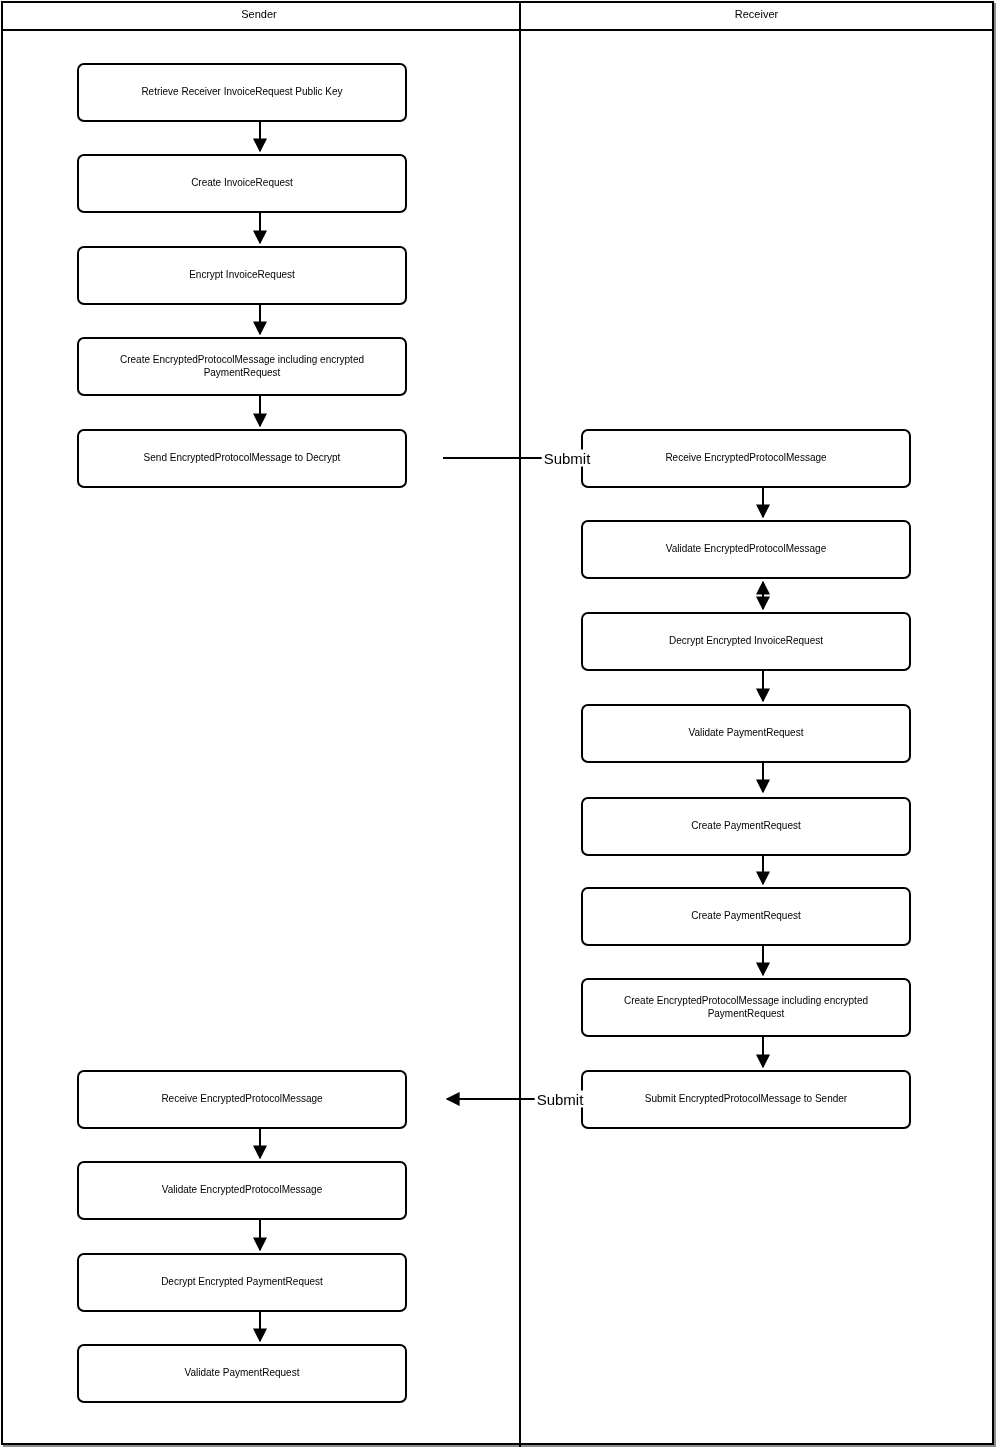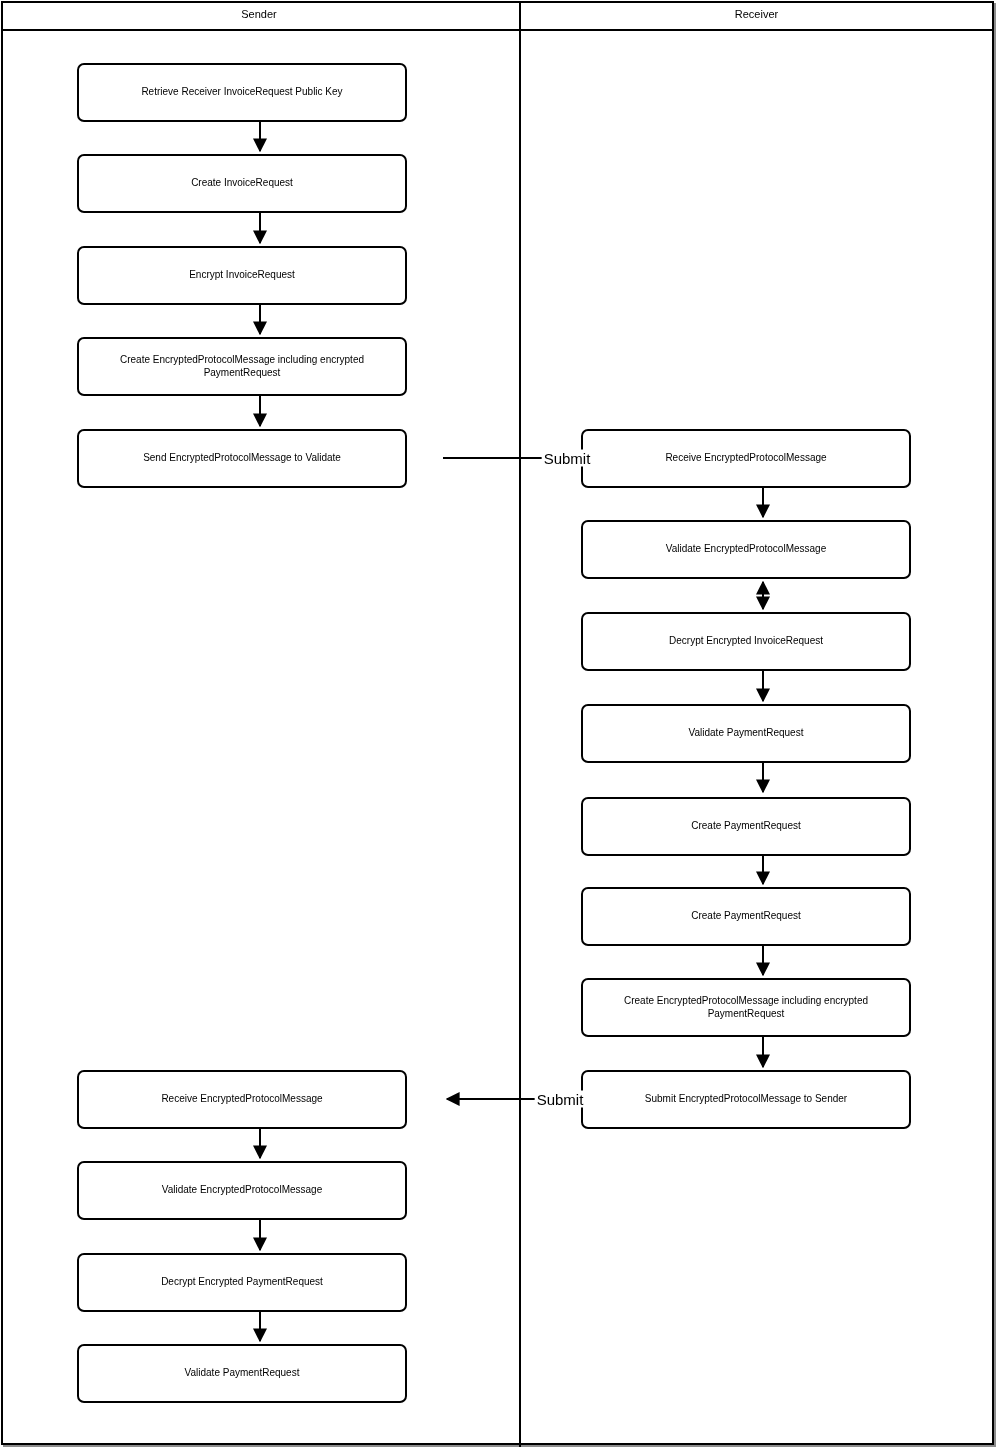--- a/index.html
+++ b/index.html
@@ -86,21 +86,21 @@
   <div class="node" style="left:77px;top:246px">
       <span>Encrypt InvoiceRequest</span>
     </div>
   <div class="node" style="left:77px;top:154px">
       <span>Create InvoiceRequest</span>
     </div>
   <div class="node" style="left:77px;top:337px">
       <span>Create EncryptedProtocolMessage including encrypted PaymentRequest</span>
     </div>
   <div class="node" style="left:77px;top:429px">
-      <span>Send EncryptedProtocolMessage to Validate</span>
+      <span>Send EncryptedProtocolMessage to Decrypt</span>
     </div>
   <div class="node" style="left:77px;top:1070px">
       <span>Receive EncryptedProtocolMessage</span>
     </div>
   <div class="node" style="left:77px;top:1161px">
       <span>Validate EncryptedProtocolMessage</span>
     </div>
   <div class="node" style="left:77px;top:1253px">
       <span>Decrypt Encrypted PaymentRequest</span>
     </div>

